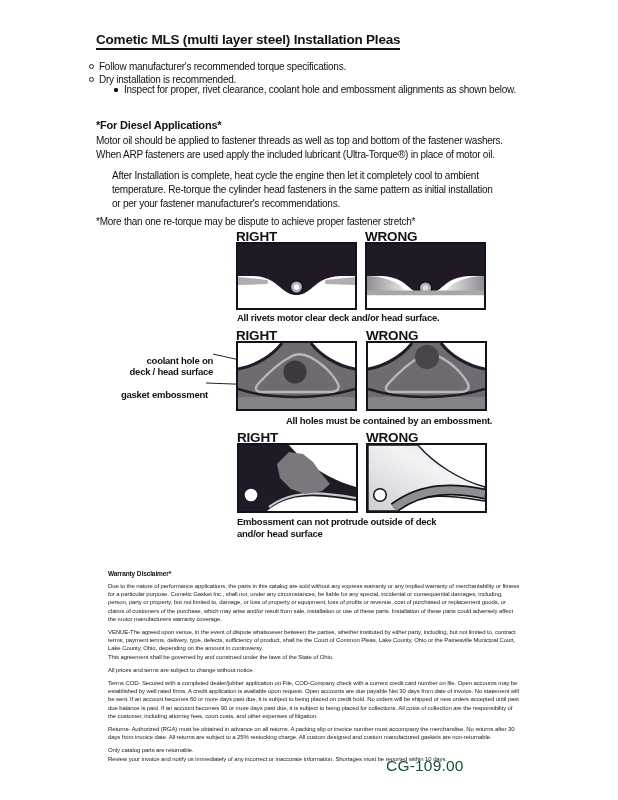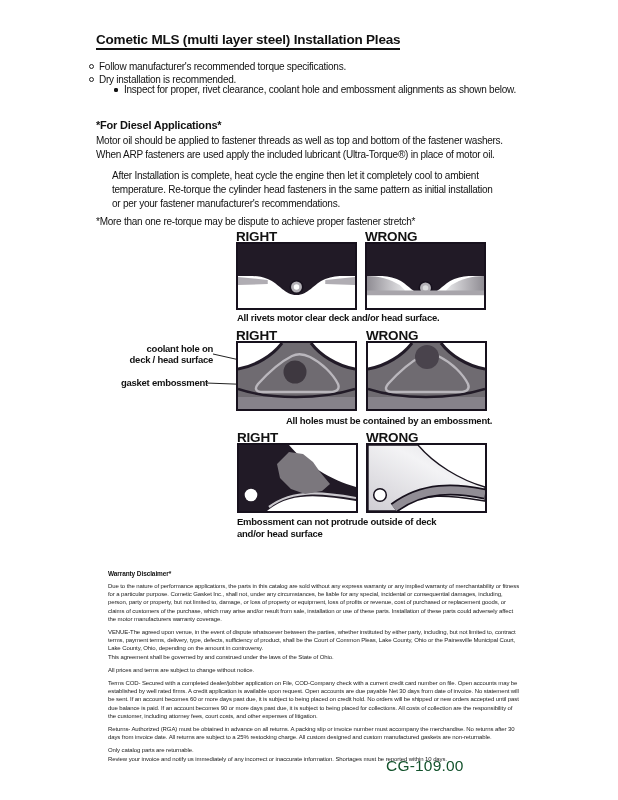--- a/index.html
+++ b/index.html
@@ -32,21 +32,21 @@
   .dbox svg{display:block;width:100%;height:100%;}
   .caption{font-size:9.5px;font-weight:bold;letter-spacing:-0.25px;line-height:12px;}
 
   .r1label-l{left:236px;top:229px;} .r1label-r{left:365px;top:229px;}
   .r1box-l{left:236px;top:242px;}   .r1box-r{left:365px;top:242px;}
   .r1cap{left:237px;top:312px;}
 
   .r2label-l{left:236px;top:328px;} .r2label-r{left:366px;top:328px;}
   .r2box-l{left:236px;top:341px;height:70px;} .r2box-r{left:366px;top:341px;height:70px;}
   .r2cap{left:238px;top:415px;margin-left:48px;}
-  .sidelbl{font-size:9.5px;font-weight:bold;line-height:11px;text-align:right;letter-spacing:-0.25px;}
+  .sidelbl{font-size:9.5px;font-weight:bold;line-height:11px;text-align:right;letter-spacing:-0.25px;margin-top:12px;}
   .lbl-coolant{right:405px;top:343px;}
   .lbl-emboss{right:410px;top:377px;}
   .leader{left:200px;top:338px;width:100px;height:62px;pointer-events:none;}
 
   .r3label-l{left:237px;top:430px;} .r3label-r{left:366px;top:430px;}
   .r3box-l{left:237px;top:443px;height:70px;} .r3box-r{left:366px;top:443px;height:70px;}
   .r3cap{left:237px;top:516px;}
 
   .warranty{left:108px;top:570px;width:412px;}
   .w-head{font-size:6.5px;font-weight:bold;margin:0 0 5px 0;letter-spacing:-0.1px;}

